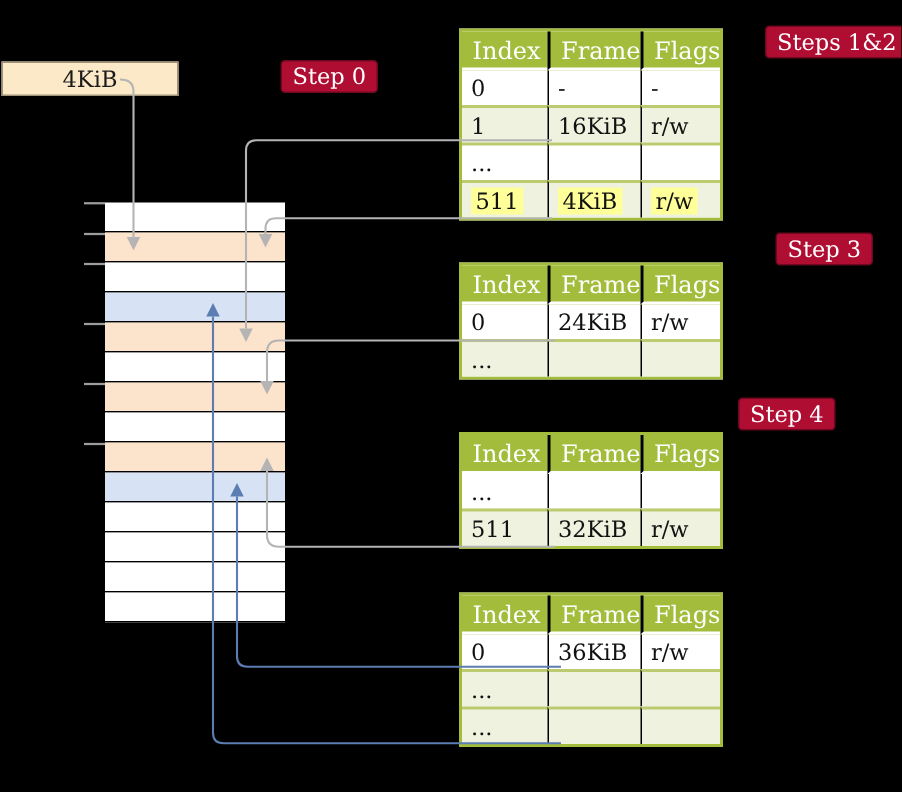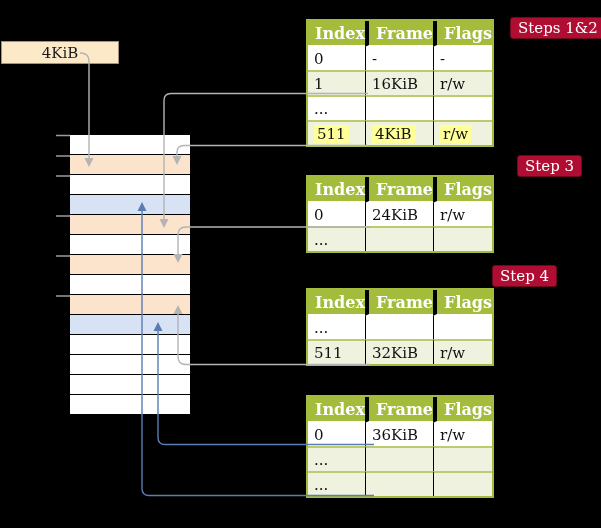--- a/index.html
+++ b/index.html
@@ -32,44 +32,45 @@
   .memrow.peach{background:#fce3cc;}
   .memrow.blue {background:#d7e3f4;}
   
   .ptable{
     position:absolute;left:306px;border-collapse:separate;border-spacing:0;
     border:2px solid #a3bc3c;background:#fff;table-layout:fixed;
   }
   #table-0{top:19px;} #table-1{top:175px;} #table-2{top:288px;} #table-3{top:395px;}
   .ptable col.c1{width:57px;} .ptable col.c2{width:62px;} .ptable col.c3{width:52px;}
   .ptable th{
-    background:#a3bc3c;color:#fff;font-weight:bold;font-size:16px;text-align:left;
+    background:#a3bc3c;color:#fff;font-weight:normal;font-size:16px;text-align:left;
     height:24px;padding:0 0 0 7px;border-bottom:2px solid #fff;
   }
-  .ptable th + th{border-left:4px solid #000000;}
+  .ptable th + th{border-left:2px solid #000000;}
   .ptable td{
     font-size:15px;color:#111;height:23px;padding:0 0 0 6px;vertical-align:middle;
     overflow:hidden;white-space:nowrap;
   }
   .ptable td + td{border-left:1px solid #000;}
   .ptable tr + tr td{border-top:2px solid #bccb6f;}
   .ptable tr.shaded td{background:#eef2de;}
   .hl{background:#ffff99;padding:0 3px;}
   
   #overlay{position:absolute;left:0;top:0;pointer-events:none;}
 </style>
 </head>
 <body>
 
 <div id="canvas">
 
   <div class="pagebox">
     <span>4KiB</span>
   </div>
 
+  <span class="steplabel" id="lbl-step0">Step 0</span>
   <span class="steplabel" id="lbl-steps12">Steps 1&amp;2</span>
   <span class="steplabel" id="lbl-step3">Step 3</span>
   <span class="steplabel" id="lbl-step4">Step 4</span>
 
   <div class="memstack" id="memstack">
       <div class="memrow white"></div>
       <div class="memrow peach"></div>
       <div class="memrow white"></div>
       <div class="memrow blue"></div>
       <div class="memrow peach"></div>

